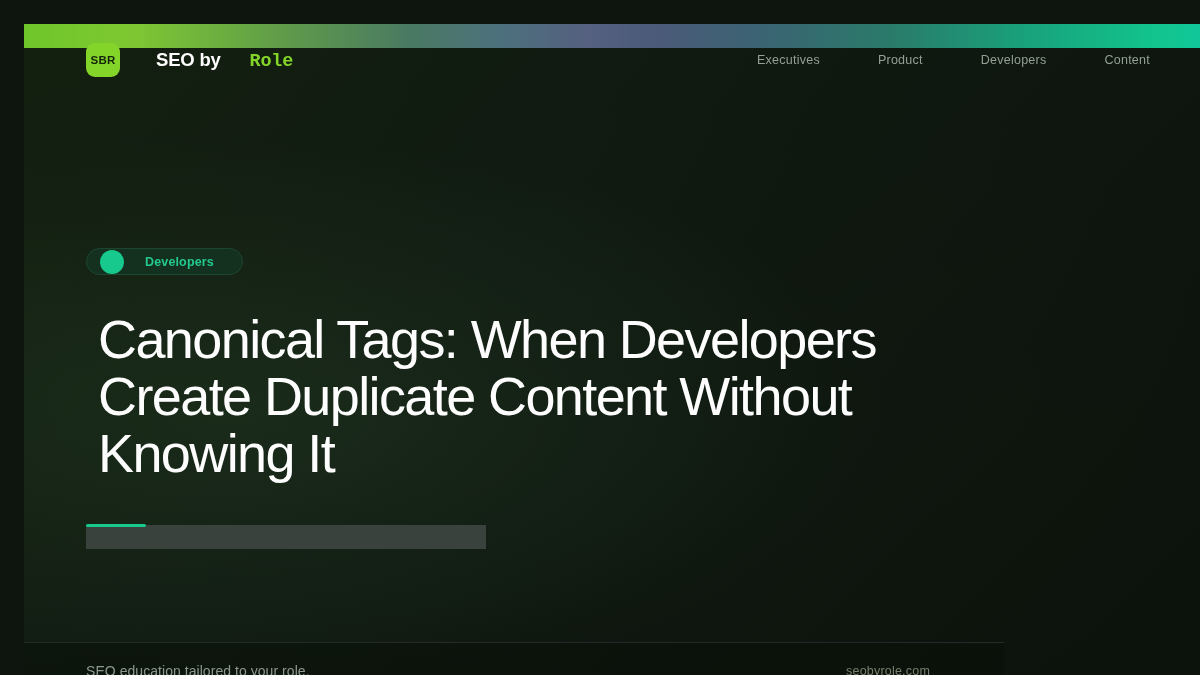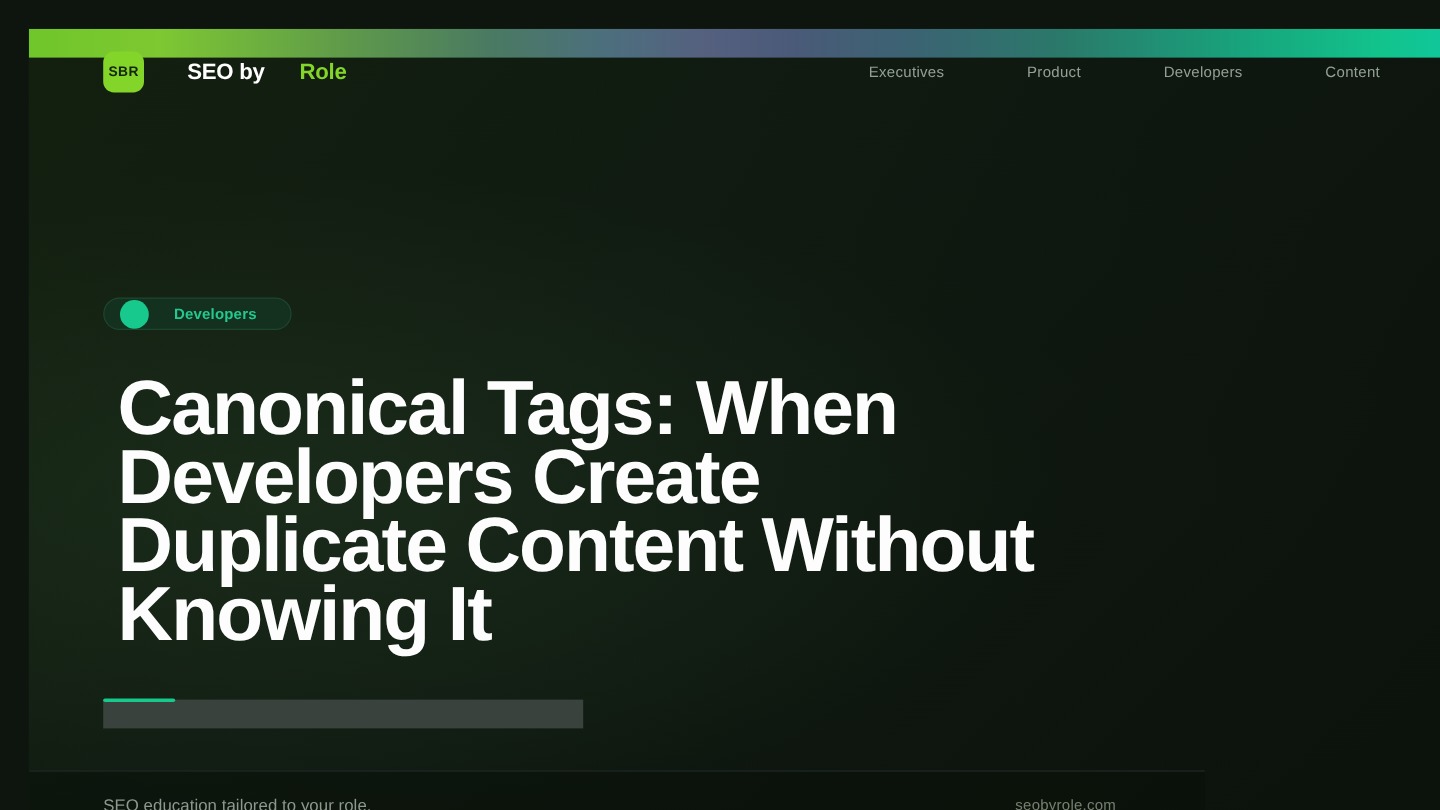--- a/index.html
+++ b/index.html
@@ -81,26 +81,26 @@
     color: #14250a;
   }
 
   .brand-name {
     font-size: 18.5px;
     font-weight: bold;
     letter-spacing: -0.2px;
     color: #ffffff;
     white-space: nowrap;
   }
-  .brand-name .accent { color: #84d52a; }
+  .brand-name .accent { color: #84d52a; font-family: Liberation Mono, monospace; }
 
   .nav {
     display: flex;
     align-items: center;
-    gap: 45px;
+    gap: 34px;
   }
   .nav-item {
     font-size: 12.5px;
     color: #93a093;
     letter-spacing: 0.25px;
     white-space: nowrap;
     cursor: pointer;
   }
 
   
@@ -131,23 +131,23 @@
   .badge-label {
     font-size: 12.5px;
     font-weight: bold;
     color: #23c98e;
     letter-spacing: 0.15px;
     white-space: nowrap;
   }
 
   .headline {
     margin-top: 21px;
-    font-size: 64px;
+    font-size: 54px;
     line-height: 57px;
-    font-weight: bold;
+    font-weight: normal;
     letter-spacing: -1.6px;
     color: #fdfdfd;
     max-width: 830px;
   }
 
   .divider {
     margin-top: 31px;
     width: 400px;
     height: 1px;
     background: #39423c;

